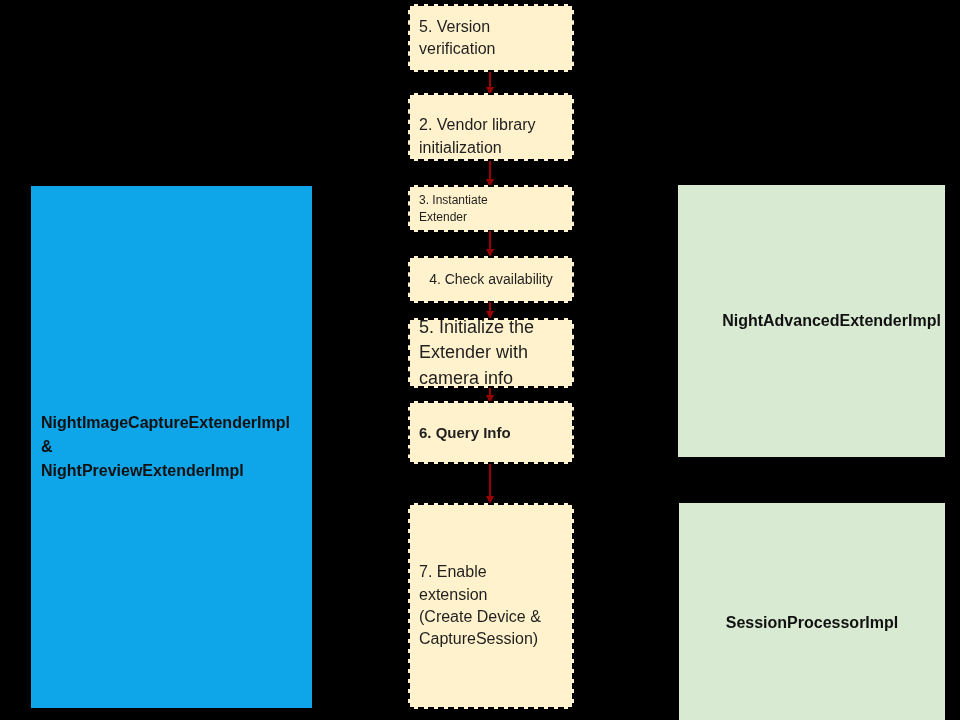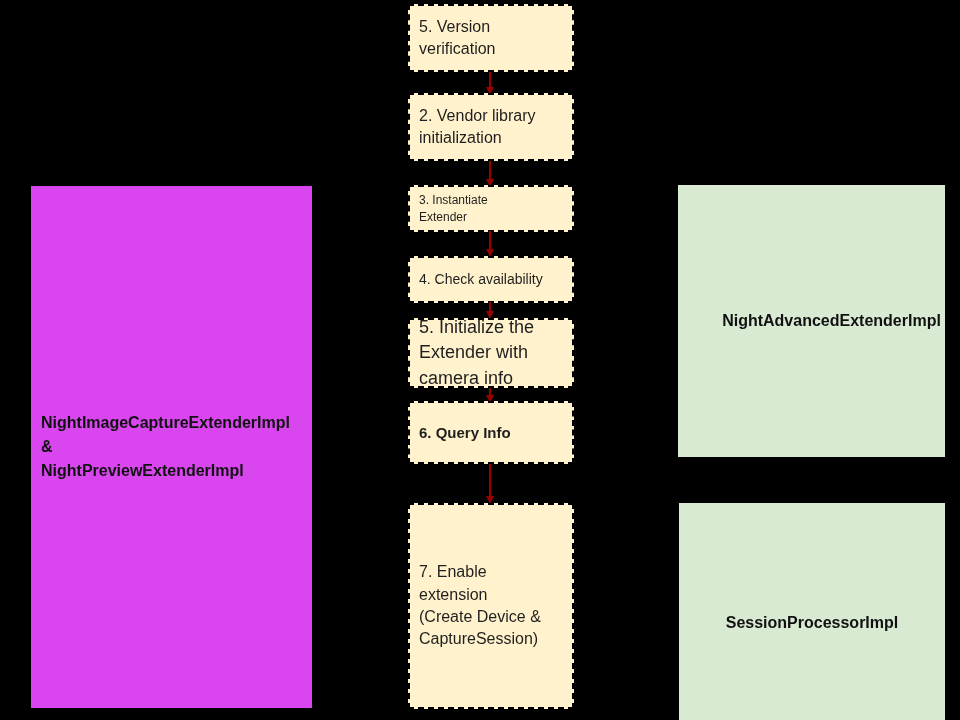--- a/index.html
+++ b/index.html
@@ -15,21 +15,21 @@
     position: absolute;
     box-sizing: border-box;
     display: flex;
     align-items: center;
     color: #111111;
     font-weight: bold;
     white-space: pre-line;
   }
   .panel.left-panel {
     left: 31px; top: 186px; width: 281px; height: 522px;
-    background: #d946ef;
+    background: #0ea5e9;
     padding: 4px 10px;
     font-size: 16px;
     line-height: 1.5;
     justify-content: flex-start;
     text-align: left;
   }
   .panel.right-panel {
     background: #d9ead3;
     justify-content: center;
     text-align: center;
@@ -48,23 +48,23 @@
     background: #fff2cc;
     border: 2px dashed #000000;
     display: flex;
     align-items: center;
     padding: 0 9px;
     color: #1f1f1f;
     white-space: pre-line;
     line-height: 1.4;
   }
   .step-1 { top: 4px;   height: 68px;  font-size: 16px; }
-  .step-2 { top: 93px;  height: 68px;  font-size: 16px; }
+  .step-2 { top: 93px;  height: 68px;  font-size: 16px; align-items: flex-end; }
   .step-3 { top: 185px; height: 47px;  font-size: 12px; }
-  .step-4 { top: 256px; height: 47px;  font-size: 14px; }
+  .step-4 { top: 256px; height: 47px;  font-size: 14px; justify-content: center; }
   .step-5 { top: 318px; height: 70px;  font-size: 18px; }
   .step-6 { top: 401px; height: 63px;  font-size: 15px; font-weight: bold; }
   .step-7 { top: 503px; height: 206px; font-size: 16px; align-items: center; }
 
   .arrow {
     position: absolute;
     left: 489px;
     width: 2px;
     background: #990000;
   }

